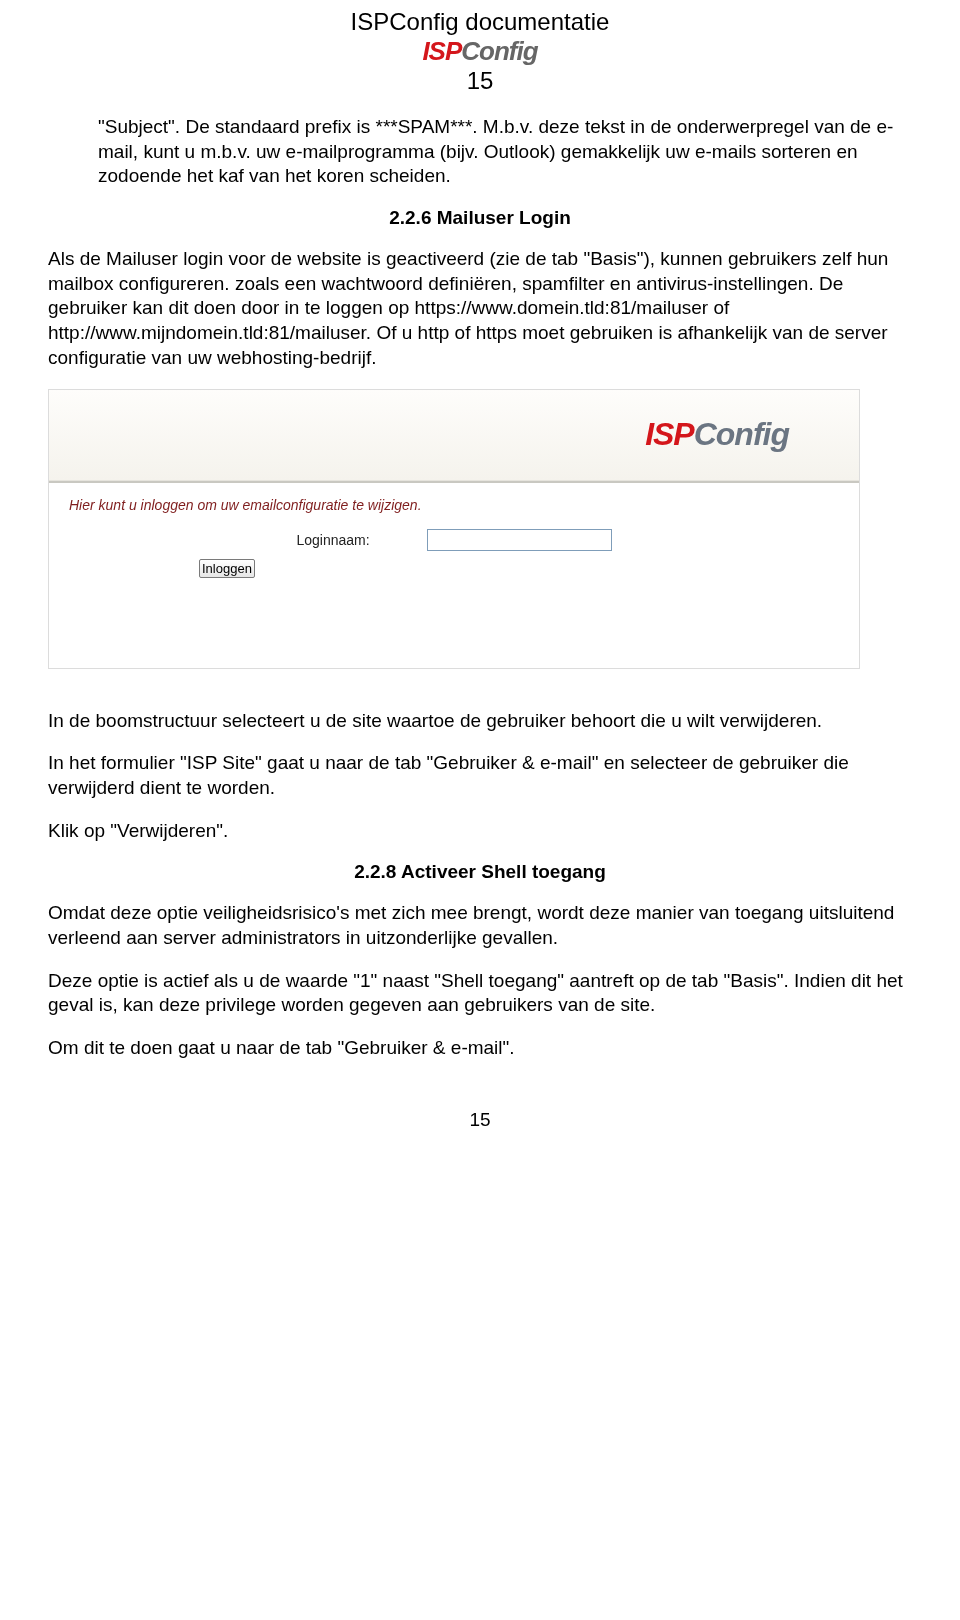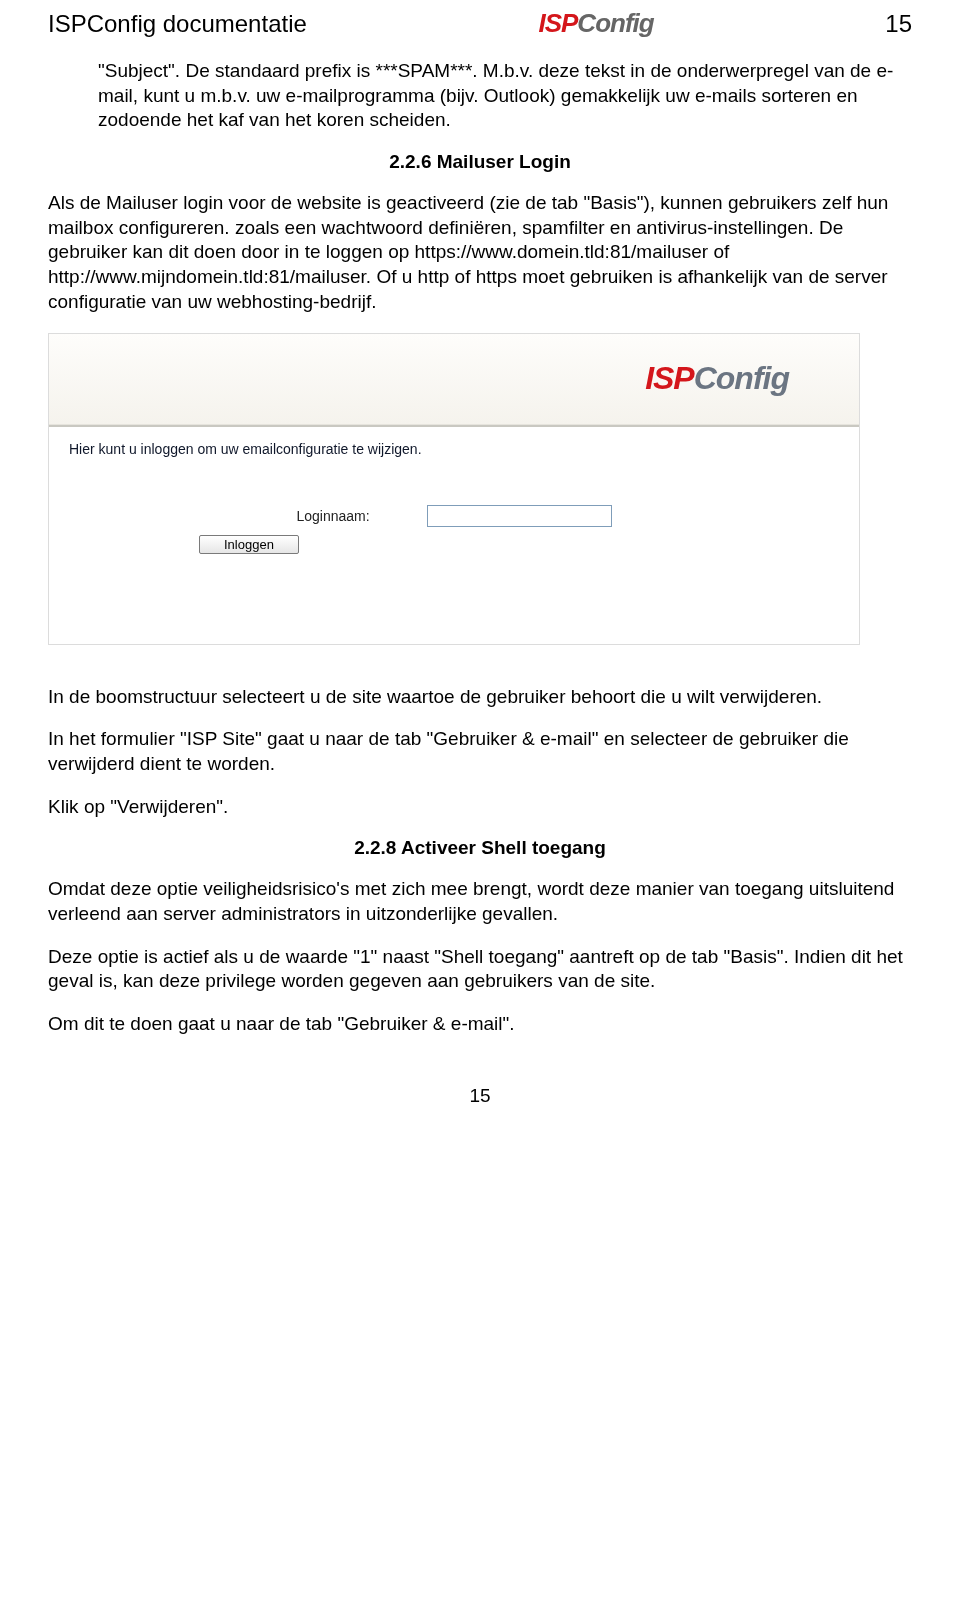--- a/index.html
+++ b/index.html
@@ -12,20 +12,21 @@
   }
   .page {
     padding: 8px 48px 40px 48px;
     position: relative;
   }
   .header {
     display: flex;
     align-items: center;
     justify-content: space-between;
     margin-bottom: 20px;
+    flex-direction: column;
   }
   .header-title {
     font-size: 24px;
     font-weight: 400;
   }
   .header-logo {
     text-align: center;
   }
   .header-pagenum {
     font-size: 24px;
@@ -76,24 +77,25 @@
     font-style: italic;
     letter-spacing: -1px;
   }
   .ss-logo .isp { color: #d4161b; }
   .ss-logo .config { color: #6b7582; }
   .ss-body {
     padding: 14px 20px 90px 20px;
   }
   .ss-intro {
     font-size: 16px;
-    color: #0f172a;
-    margin-bottom: 48px;
+    color: #7f1d1d;
+    margin-bottom: 16px;
     font-family: Verdana, Arial, sans-serif;
     font-size: 14px;
+    font-style: italic;
   }
   .ss-form-row {
     display: flex;
     align-items: center;
     margin-bottom: 4px;
     font-family: Verdana, Arial, sans-serif;
     font-size: 14px;
     justify-content: center;
   }
   .ss-label {
@@ -107,21 +109,21 @@
     background: #fff;
     font-size: 13px;
     padding: 0 3px;
     box-sizing: border-box;
   }
   .ss-button {
     margin-left: 130px;
     margin-top: 4px;
     font-family: Verdana, Arial, sans-serif;
     font-size: 13px;
-    padding: 1px 24px;
+    padding: 1px 2px;
     border: 1px solid #7a7a7a;
     background: linear-gradient(to bottom, #fff 0%, #e6e6e6 100%);
     border-radius: 2px;
     cursor: pointer;
   }
   .ss-divider {
     border-top: 2px solid #c9c8c1;
     margin-top: 0;
   }
   .footer-pagenum {

